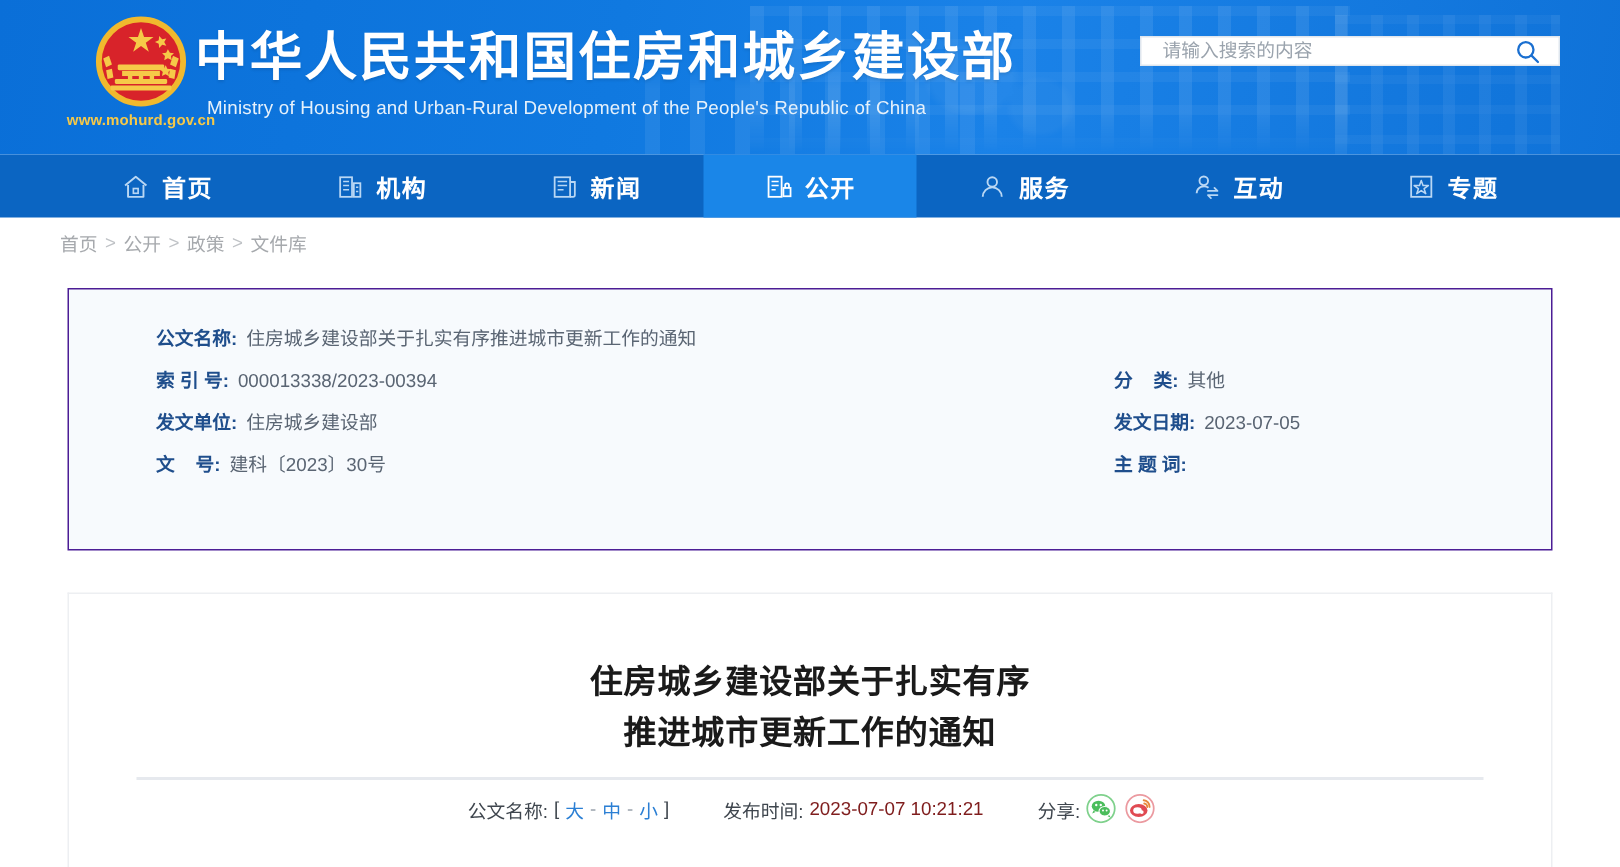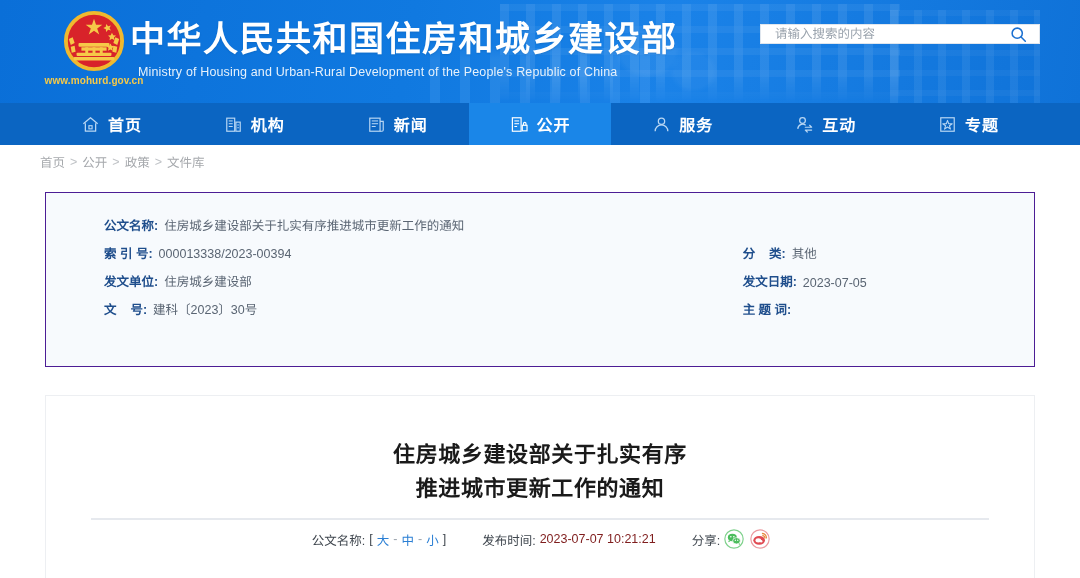--- a/index.html
+++ b/index.html
@@ -148,21 +148,21 @@
     width: 990px; height: 175px;
     background: #f7fafd;
     border: 1px solid #4c1d95;
   }
   .meta-grid {
     padding: 22px 0 0 0;
   }
   .meta-row { display: flex; padding: 0 0 0 58px; height: 28px; align-items: flex-start; }
   .meta-cell { display: flex; align-items: baseline; }
   .meta-cell.left  { width: 640px; }
-  .meta-cell.right { width: 292px; align-items: flex-end; }
+  .meta-cell.right { width: 292px; }
   .meta-label {
     font-size: 12.5px;
     font-weight: bold;
     color: #1f4e8c;
     white-space: pre;
     flex: none;
   }
   .meta-value {
     font-size: 12.5px;
     color: #5a6573;

